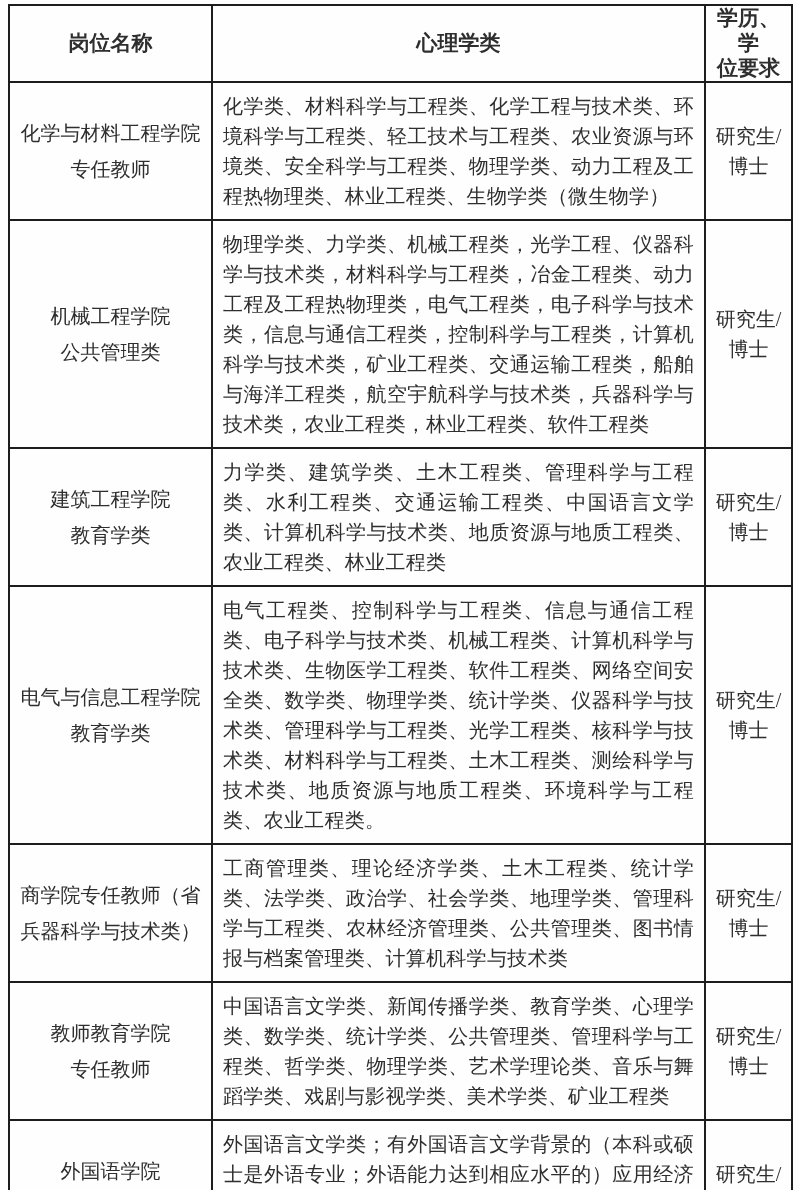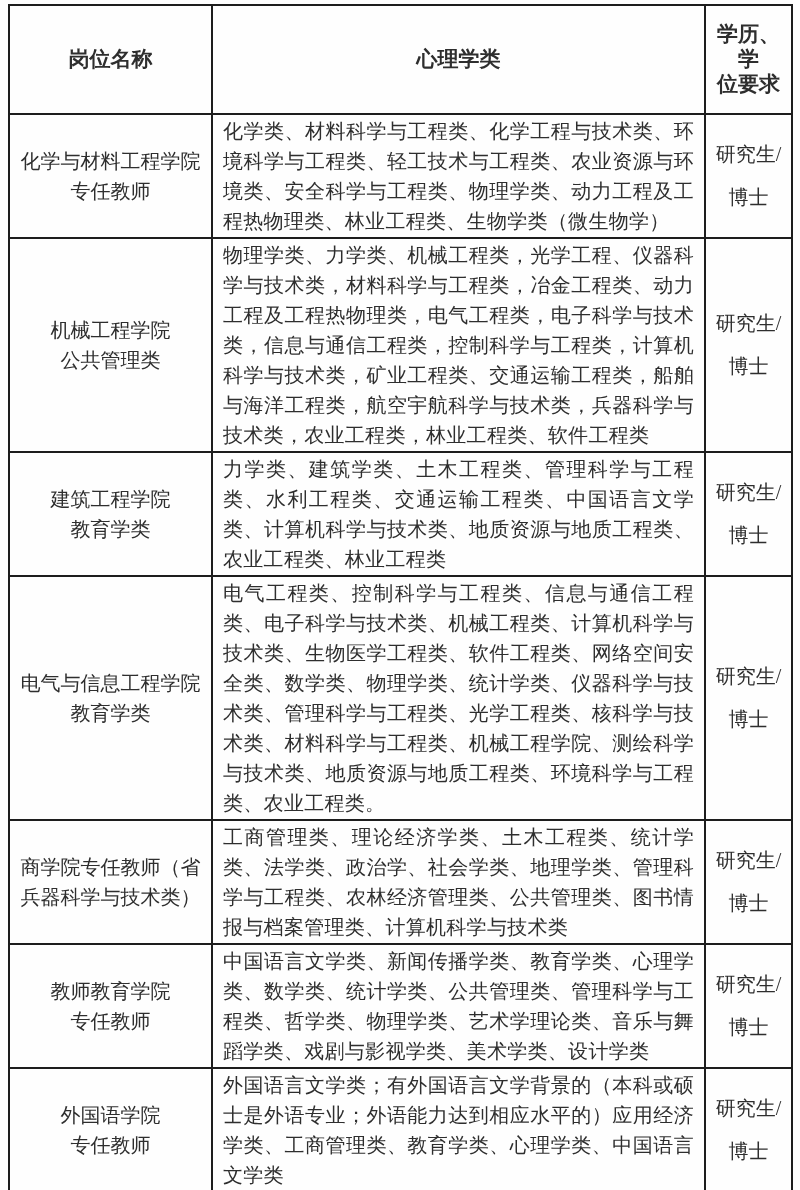--- a/index.html
+++ b/index.html
@@ -37,51 +37,51 @@
   }
 
   
   table.recruit thead tr { height: 54px; }
   table.recruit th {
     font-weight: bold;
     font-size: 21px;
     text-align: center;
     line-height: 25px;
     white-space: pre-line;
-    padding: 16px 2px;
+    padding: 0 2px;
   }
 
   
   tbody tr:nth-child(1) { height: 123px; }
   tbody tr:nth-child(2) { height: 210px; }
   tbody tr:nth-child(3) { height: 112px; }
   tbody tr:nth-child(4) { height: 244px; }
   tbody tr:nth-child(5) { height: 119px; }
   tbody tr:nth-child(6) { height: 119px; }
   tbody tr:nth-child(7) { height: 115px; }
   tbody tr:nth-child(8) { height: 76px; }
 
   td.pos {
     text-align: center;
     font-size: 20px;
-    line-height: 30px;
+    line-height: 36px;
     white-space: pre-line;
     padding: 0 2px;
   }
   td.maj {
     text-align: justify;
     font-size: 20px;
     line-height: 30px;
-    padding: 1px 10px;
+    padding: 8px 10px;
     letter-spacing: 0.3px;
   }
   td.deg {
     text-align: center;
     font-size: 20px;
-    line-height: 43px;
+    line-height: 30px;
     white-space: pre-line;
     padding: 0 1px;
   }
 </style>
 </head>
 <body>
 
 <div class="page">
   <table class="recruit">
     <colgroup>
@@ -115,35 +115,35 @@
       <tr>
         <td class="pos">建筑工程学院
 教育学类</td>
         <td class="maj">力学类、建筑学类、土木工程类、管理科学与工程类、水利工程类、交通运输工程类、中国语言文学类、计算机科学与技术类、地质资源与地质工程类、农业工程类、林业工程类</td>
         <td class="deg">研究生/
 博士</td>
       </tr>
       <tr>
         <td class="pos">电气与信息工程学院
 教育学类</td>
-        <td class="maj">电气工程类、控制科学与工程类、信息与通信工程类、电子科学与技术类、机械工程类、计算机科学与技术类、生物医学工程类、软件工程类、网络空间安全类、数学类、物理学类、统计学类、仪器科学与技术类、管理科学与工程类、光学工程类、核科学与技术类、材料科学与工程类、机械工程学院、测绘科学与技术类、地质资源与地质工程类、环境科学与工程类、农业工程类。</td>
+        <td class="maj">电气工程类、控制科学与工程类、信息与通信工程类、电子科学与技术类、机械工程类、计算机科学与技术类、生物医学工程类、软件工程类、网络空间安全类、数学类、物理学类、统计学类、仪器科学与技术类、管理科学与工程类、光学工程类、核科学与技术类、材料科学与工程类、土木工程类、测绘科学与技术类、地质资源与地质工程类、环境科学与工程类、农业工程类。</td>
         <td class="deg">研究生/
 博士</td>
       </tr>
       <tr>
         <td class="pos">商学院专任教师（省
 兵器科学与技术类）</td>
         <td class="maj">工商管理类、理论经济学类、土木工程类、统计学类、法学类、政治学、社会学类、地理学类、管理科学与工程类、农林经济管理类、公共管理类、图书情报与档案管理类、计算机科学与技术类</td>
         <td class="deg">研究生/
 博士</td>
       </tr>
       <tr>
         <td class="pos">教师教育学院
 专任教师</td>
-        <td class="maj">中国语言文学类、新闻传播学类、教育学类、心理学类、数学类、统计学类、公共管理类、管理科学与工程类、哲学类、物理学类、艺术学理论类、音乐与舞蹈学类、戏剧与影视学类、美术学类、设计学类</td>
+        <td class="maj">中国语言文学类、新闻传播学类、教育学类、心理学类、数学类、统计学类、公共管理类、管理科学与工程类、哲学类、物理学类、艺术学理论类、音乐与舞蹈学类、戏剧与影视学类、美术学类、矿业工程类</td>
         <td class="deg">研究生/
 博士</td>
       </tr>
       <tr>
         <td class="pos">外国语学院
 专任教师</td>
         <td class="maj">外国语言文学类；有外国语言文学背景的（本科或硕士是外语专业；外语能力达到相应水平的）应用经济学类、工商管理类、教育学类、心理学类、中国语言文学类</td>
         <td class="deg">研究生/
 博士</td>
       </tr>

